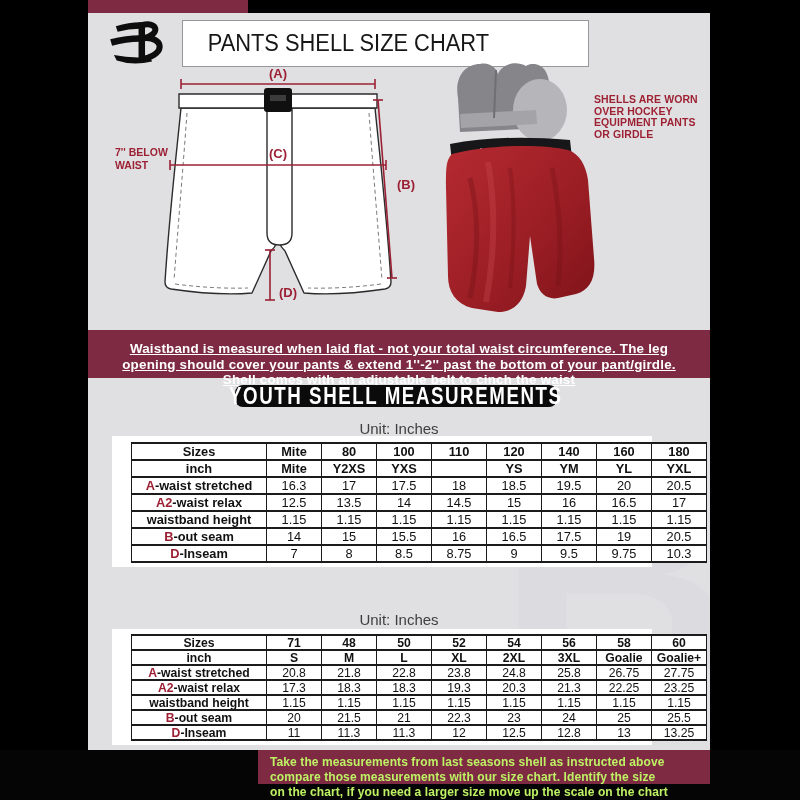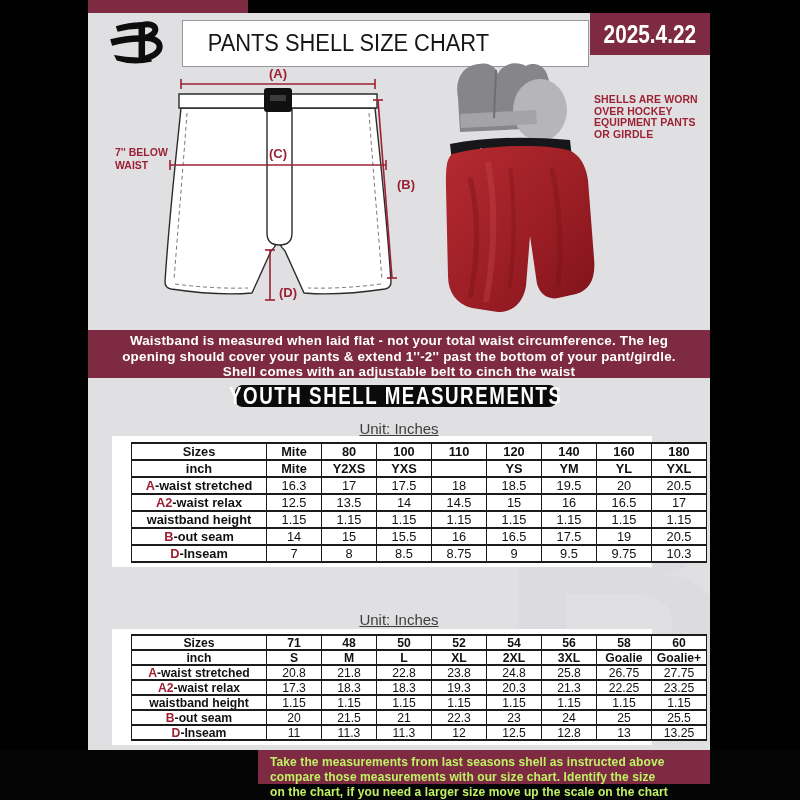--- a/index.html
+++ b/index.html
@@ -20,28 +20,28 @@
 
   
   .shorts-wrap{position:absolute;left:60px;top:58px;width:280px;height:250px;}
   .side-note{position:absolute;left:27px;top:146px;width:88px;text-align:left;font-size:10.5px;font-weight:bold;color:#9c2034;line-height:13px;}
   .photo-wrap{position:absolute;left:352px;top:58px;width:160px;height:262px;}
   .caption{position:absolute;left:506px;top:94px;width:114px;font-size:10.5px;font-weight:bold;color:#9e2133;line-height:11.5px;letter-spacing:0.1px;}
   svg text{font-family:"Liberation Sans",sans-serif;}
   .mlabel{font-size:13px;font-weight:bold;fill:#9c2034;}
 
   
-  .info-banner{position:absolute;left:0;top:330px;width:622px;height:48px;background:#7d2a42;color:#fff;text-align:center;font-size:13.4px;font-weight:bold;line-height:15.6px;padding-top:3px;box-sizing:border-box;letter-spacing:0.2px;}
+  .info-banner{position:absolute;left:0;top:330px;width:622px;height:48px;background:#7d2a42;color:#fff;text-align:center;font-size:13.4px;font-weight:bold;line-height:15.6px;padding-top:11px;box-sizing:border-box;letter-spacing:0.2px;text-decoration:underline;}
 
   
   .banner{position:absolute;left:147px;width:322px;background:#0b0b0b;border-radius:8px;color:#fff;display:flex;align-items:center;justify-content:center;}
   .banner span{display:inline-block;font-weight:bold;font-size:24px;letter-spacing:2px;transform:scaleX(0.78);white-space:nowrap;}
   .banner.youth{top:385px;height:22px;}
   .banner.adult{top:566px;height:38px;}
-  .unit{position:absolute;left:0;width:622px;text-align:center;font-size:15px;color:#3e3e3e;text-decoration:underline;}
+  .unit{position:absolute;left:0;width:622px;text-align:center;font-size:15px;color:#3e3e3e;}
   .unit.youth{top:420px;}
   .unit.adult{top:611px;}
 
   
   .panel{position:absolute;left:0;width:540px;background:#fff;z-index:1;margin-left:24px;}
   .panel.youth{top:436px;height:131px;}
   .panel.adult{top:629px;height:116px;}
   .size-table{position:absolute;left:19px;width:576px;border:2px solid #1b1b1b;border-left-width:1px;border-right-width:1px;box-sizing:border-box;background:#fff;}
   .panel.youth .size-table{top:6px;}
   .panel.adult .size-table{top:5px;}
@@ -76,23 +76,20 @@
       <g fill="#0d0d0d">
         <path d="M7,12 Q24,7 38,8 L38,15 Q24,14 9,18 Z"></path>
         <path d="M1,26 Q22,21 38,22 L38,29 Q22,28 3,33 Z"></path>
         <path d="M5,43 Q24,47 44,45 L46,50 Q26,55 8,49 Z"></path>
       </g>
       <path d="M35,8 L35,48" stroke="#0d0d0d" stroke-width="7" fill="none"></path>
       <path d="M35,11 C52,6 56,21 37,25 C58,23 62,42 37,47" stroke="#0d0d0d" stroke-width="6.5" fill="none"></path>
     </svg>
     <div class="title-box">
       <span>PANTS SHELL SIZE CHART</span>
-    </div>
-    <div class="date-box">
-      <span>2025.4.22</span>
     </div>
 
     <svg class="shorts-wrap" viewBox="0 0 280 250">
 
       <path d="M33,50 L131,50 L131,170 Q131,186 123,193 L104,235 C80,237 50,235 23,231 C18,230 17,227 17,224 C21,160 29,90 33,50 Z" fill="#ffffff" stroke="#2b2b2b" stroke-width="1.4" stroke-linejoin="round"></path>
       <path d="M227,50 L129,50 L129,170 Q129,186 137,193 L156,235 C180,237 210,235 237,231 C242,230 243,227 243,224 C239,160 231,90 227,50 Z" fill="#ffffff" stroke="#2b2b2b" stroke-width="1.4" stroke-linejoin="round"></path>
 
       <path d="M119,50 L144,50 L144,175 Q144,187 131.5,187 Q119,187 119,175 Z" fill="#ffffff" stroke="#2b2b2b" stroke-width="1.4"></path>
 
       <path d="M31,36 L229,36 L229,50 L31,50 Z" fill="#ffffff" stroke="#2b2b2b" stroke-width="1.4"></path>

